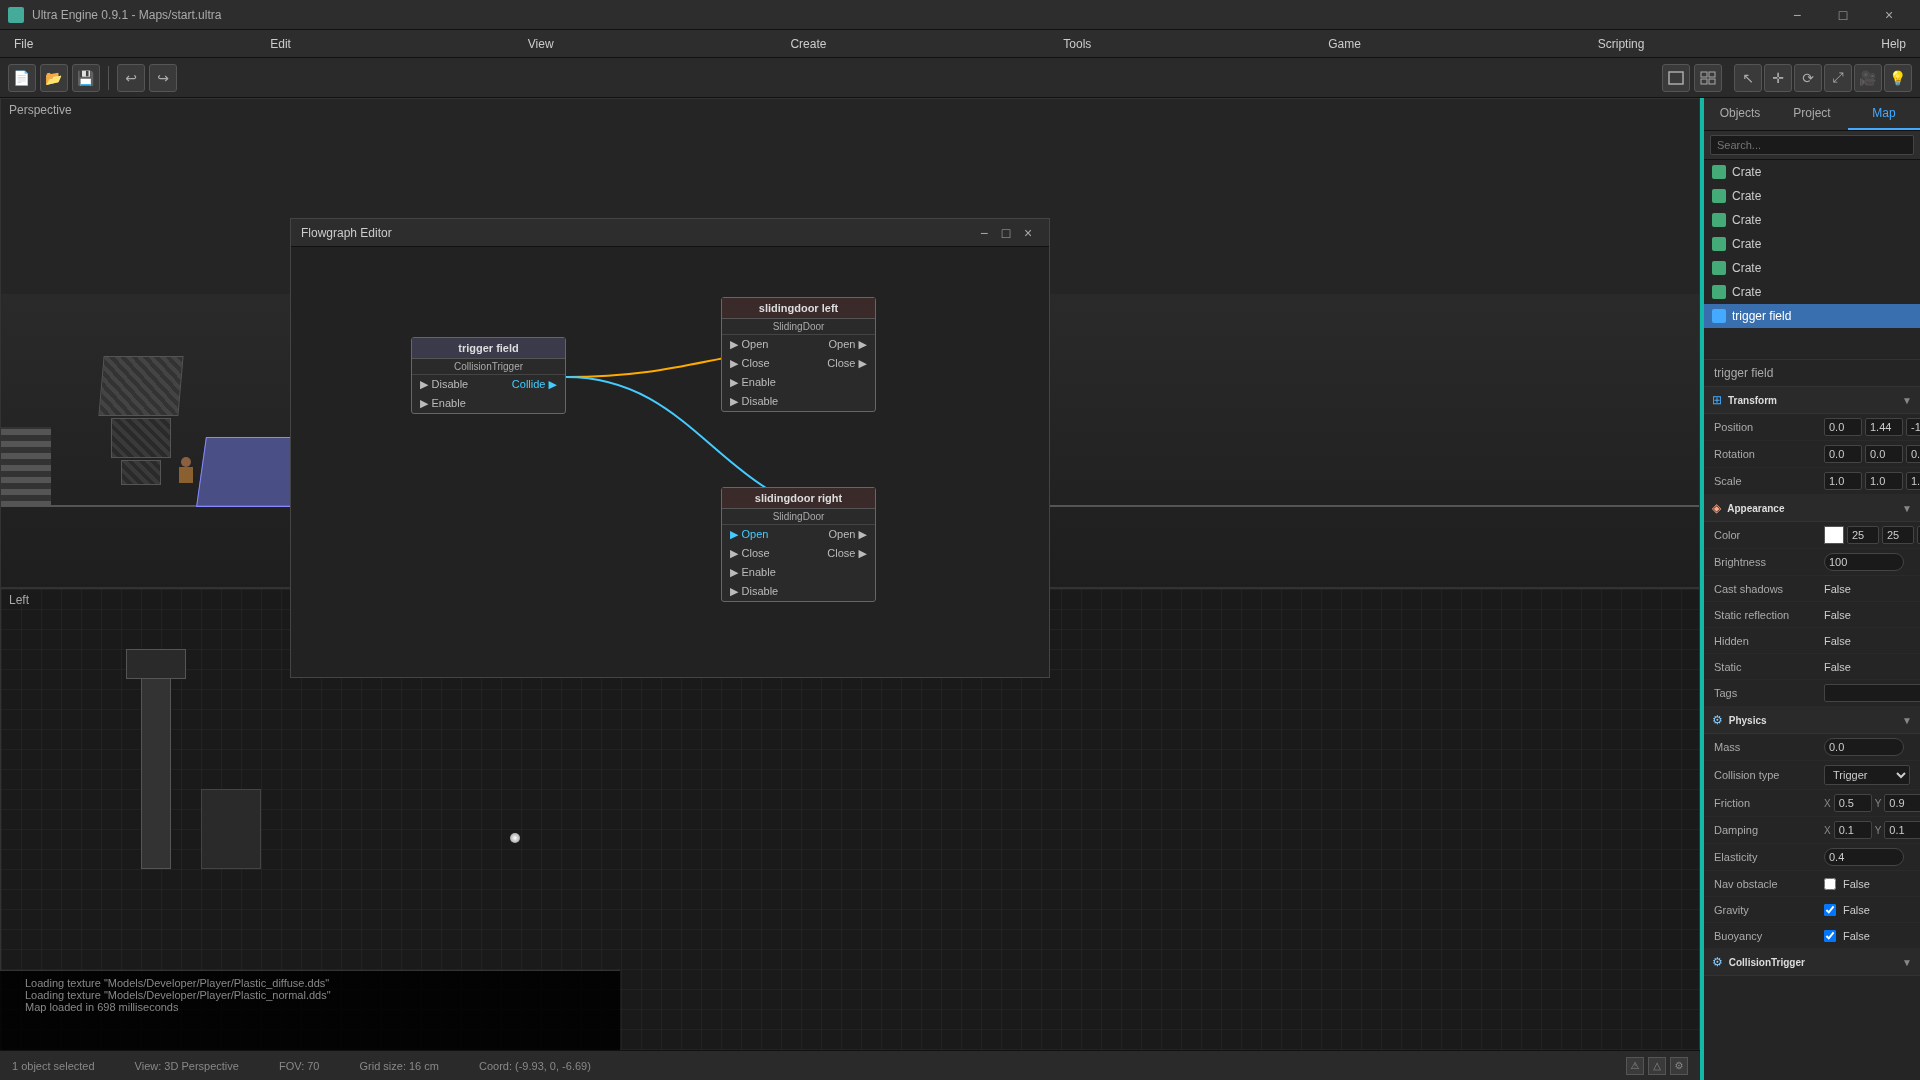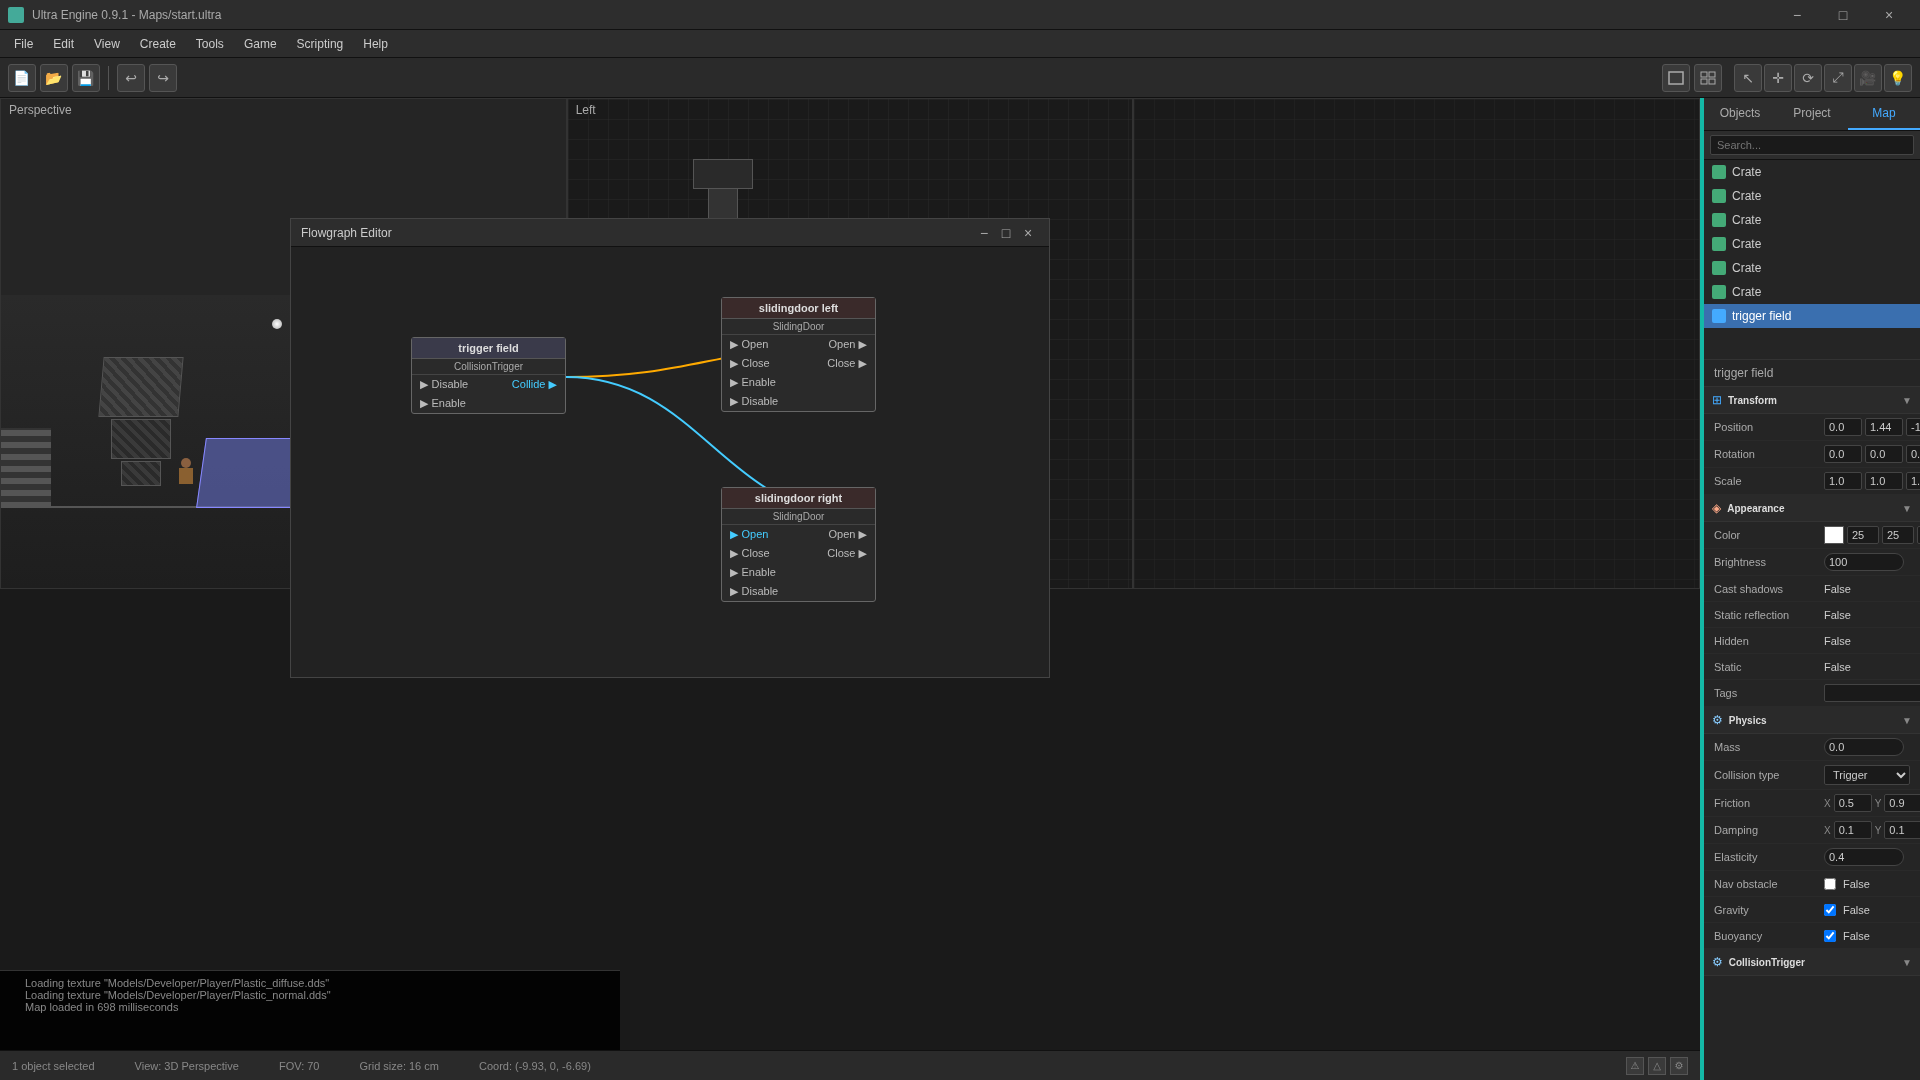--- a/index.html
+++ b/index.html
@@ -6,21 +6,21 @@
     body { width: 1920px; height: 1080px; background: #1a1a1a; font-family: 'Segoe UI', Arial, sans-serif; font-size: 12px; color: #ccc; overflow: hidden; }
 
     
     #titlebar { height: 30px; background: #2d2d2d; display: flex; align-items: center; padding: 0 8px; border-bottom: 1px solid #111; }
     #titlebar .title { font-size: 12px; color: #aaa; margin-left: 8px; }
     #titlebar .win-controls { margin-left: auto; display: flex; gap: 0; }
     #titlebar .win-btn { width: 46px; height: 30px; display: flex; align-items: center; justify-content: center; cursor: pointer; color: #aaa; font-size: 14px; }
     #titlebar .app-icon { width: 16px; height: 16px; background: #4a9; border-radius: 2px; }
 
     
-    #menubar { height: 28px; background: #2d2d2d; display: flex; align-items: center; padding: 0 4px; border-bottom: 1px solid #111; }
+    #menubar { height: 28px; background: #2d2d2d; display: flex; align-items: center; padding: 0 4px; border-bottom: 1px solid #111; justify-content: space-between; }
     #menubar .menu-item { padding: 4px 10px; color: #ccc; cursor: pointer; font-size: 12px; }
 
     
     #toolbar { height: 40px; background: #2a2a2a; display: flex; align-items: center; padding: 0 8px; gap: 4px; border-bottom: 1px solid #111; }
     #toolbar .toolbar-btn { width: 28px; height: 28px; background: #3a3a3a; border: 1px solid #555; border-radius: 3px; display: flex; align-items: center; justify-content: center; cursor: pointer; color: #aaa; font-size: 14px; }
     #toolbar .separator { width: 1px; height: 24px; background: #555; margin: 0 4px; }
     #toolbar .spacer { flex: 1; }
 
     
     #main { display: flex; height: calc(1080px - 98px - 30px - 28px); }
@@ -150,21 +150,21 @@
     <div class="toolbar-btn">✛</div>
     <div class="toolbar-btn">⟳</div>
     <div class="toolbar-btn">⤢</div>
     <div class="toolbar-btn">🎥</div>
     <div class="toolbar-btn">💡</div>
   </div>
 </div>
 
 <div id="main" style="position:relative; height:calc(1080px - 98px); display:flex;">
 
-  <div style="flex:1; position:relative; display:grid; grid-template-columns:1fr 1fr 1fr; grid-template-rows:1fr 1fr;text-decoration:underline;">
+  <div style="flex:1; position:relative; display:grid; grid-template-columns:1fr; grid-template-rows:1fr 1fr;text-decoration:underline;">
 
     <div class="viewport viewport-perspective" style="position:relative; background:#252525; overflow:hidden;">
       <span class="viewport-label">Perspective</span>
 
       <div style="position:absolute;bottom:0;left:0;right:0;height:60%;background:linear-gradient(#2a2a2a,#1e1e1e);"></div>
 
       <div style="position:absolute;bottom:80px;left:30px;right:0;height:2px;background:#555;"></div>
 
       <div style="position:absolute;bottom:100px;left:100px;">
         <div style="width:80px;height:60px;background:repeating-linear-gradient(45deg,#444,#444 4px,#333 4px,#333 8px);border:1px solid #555;transform:skewX(-5deg);"></div>

